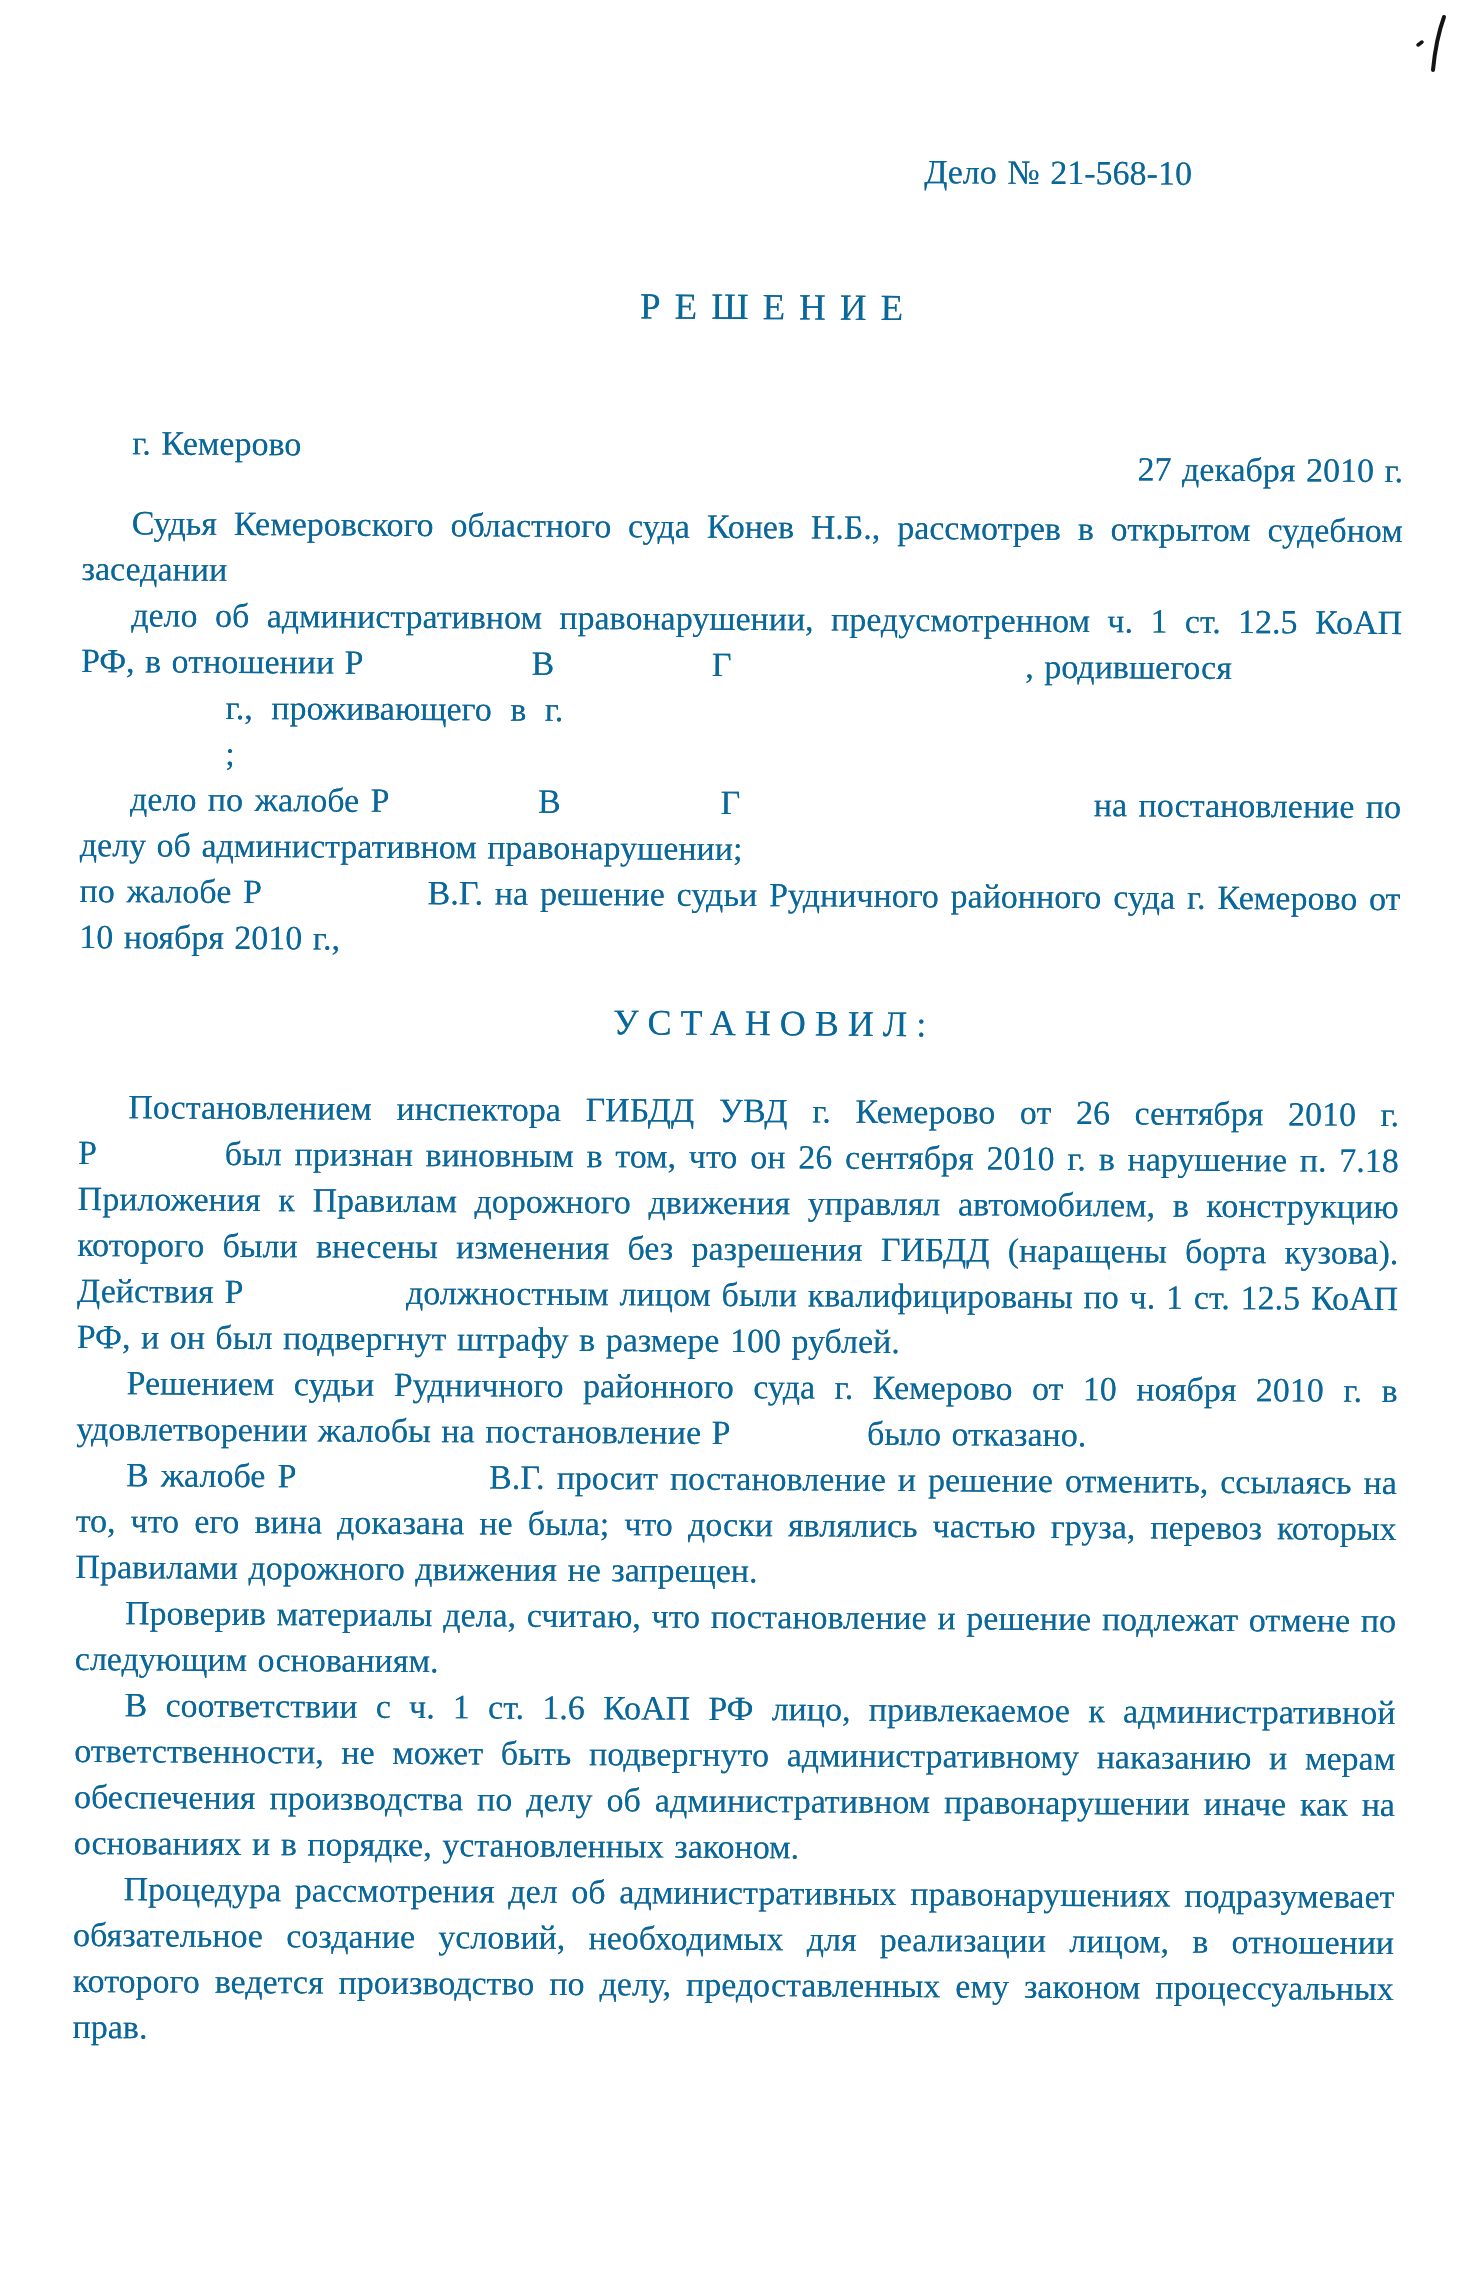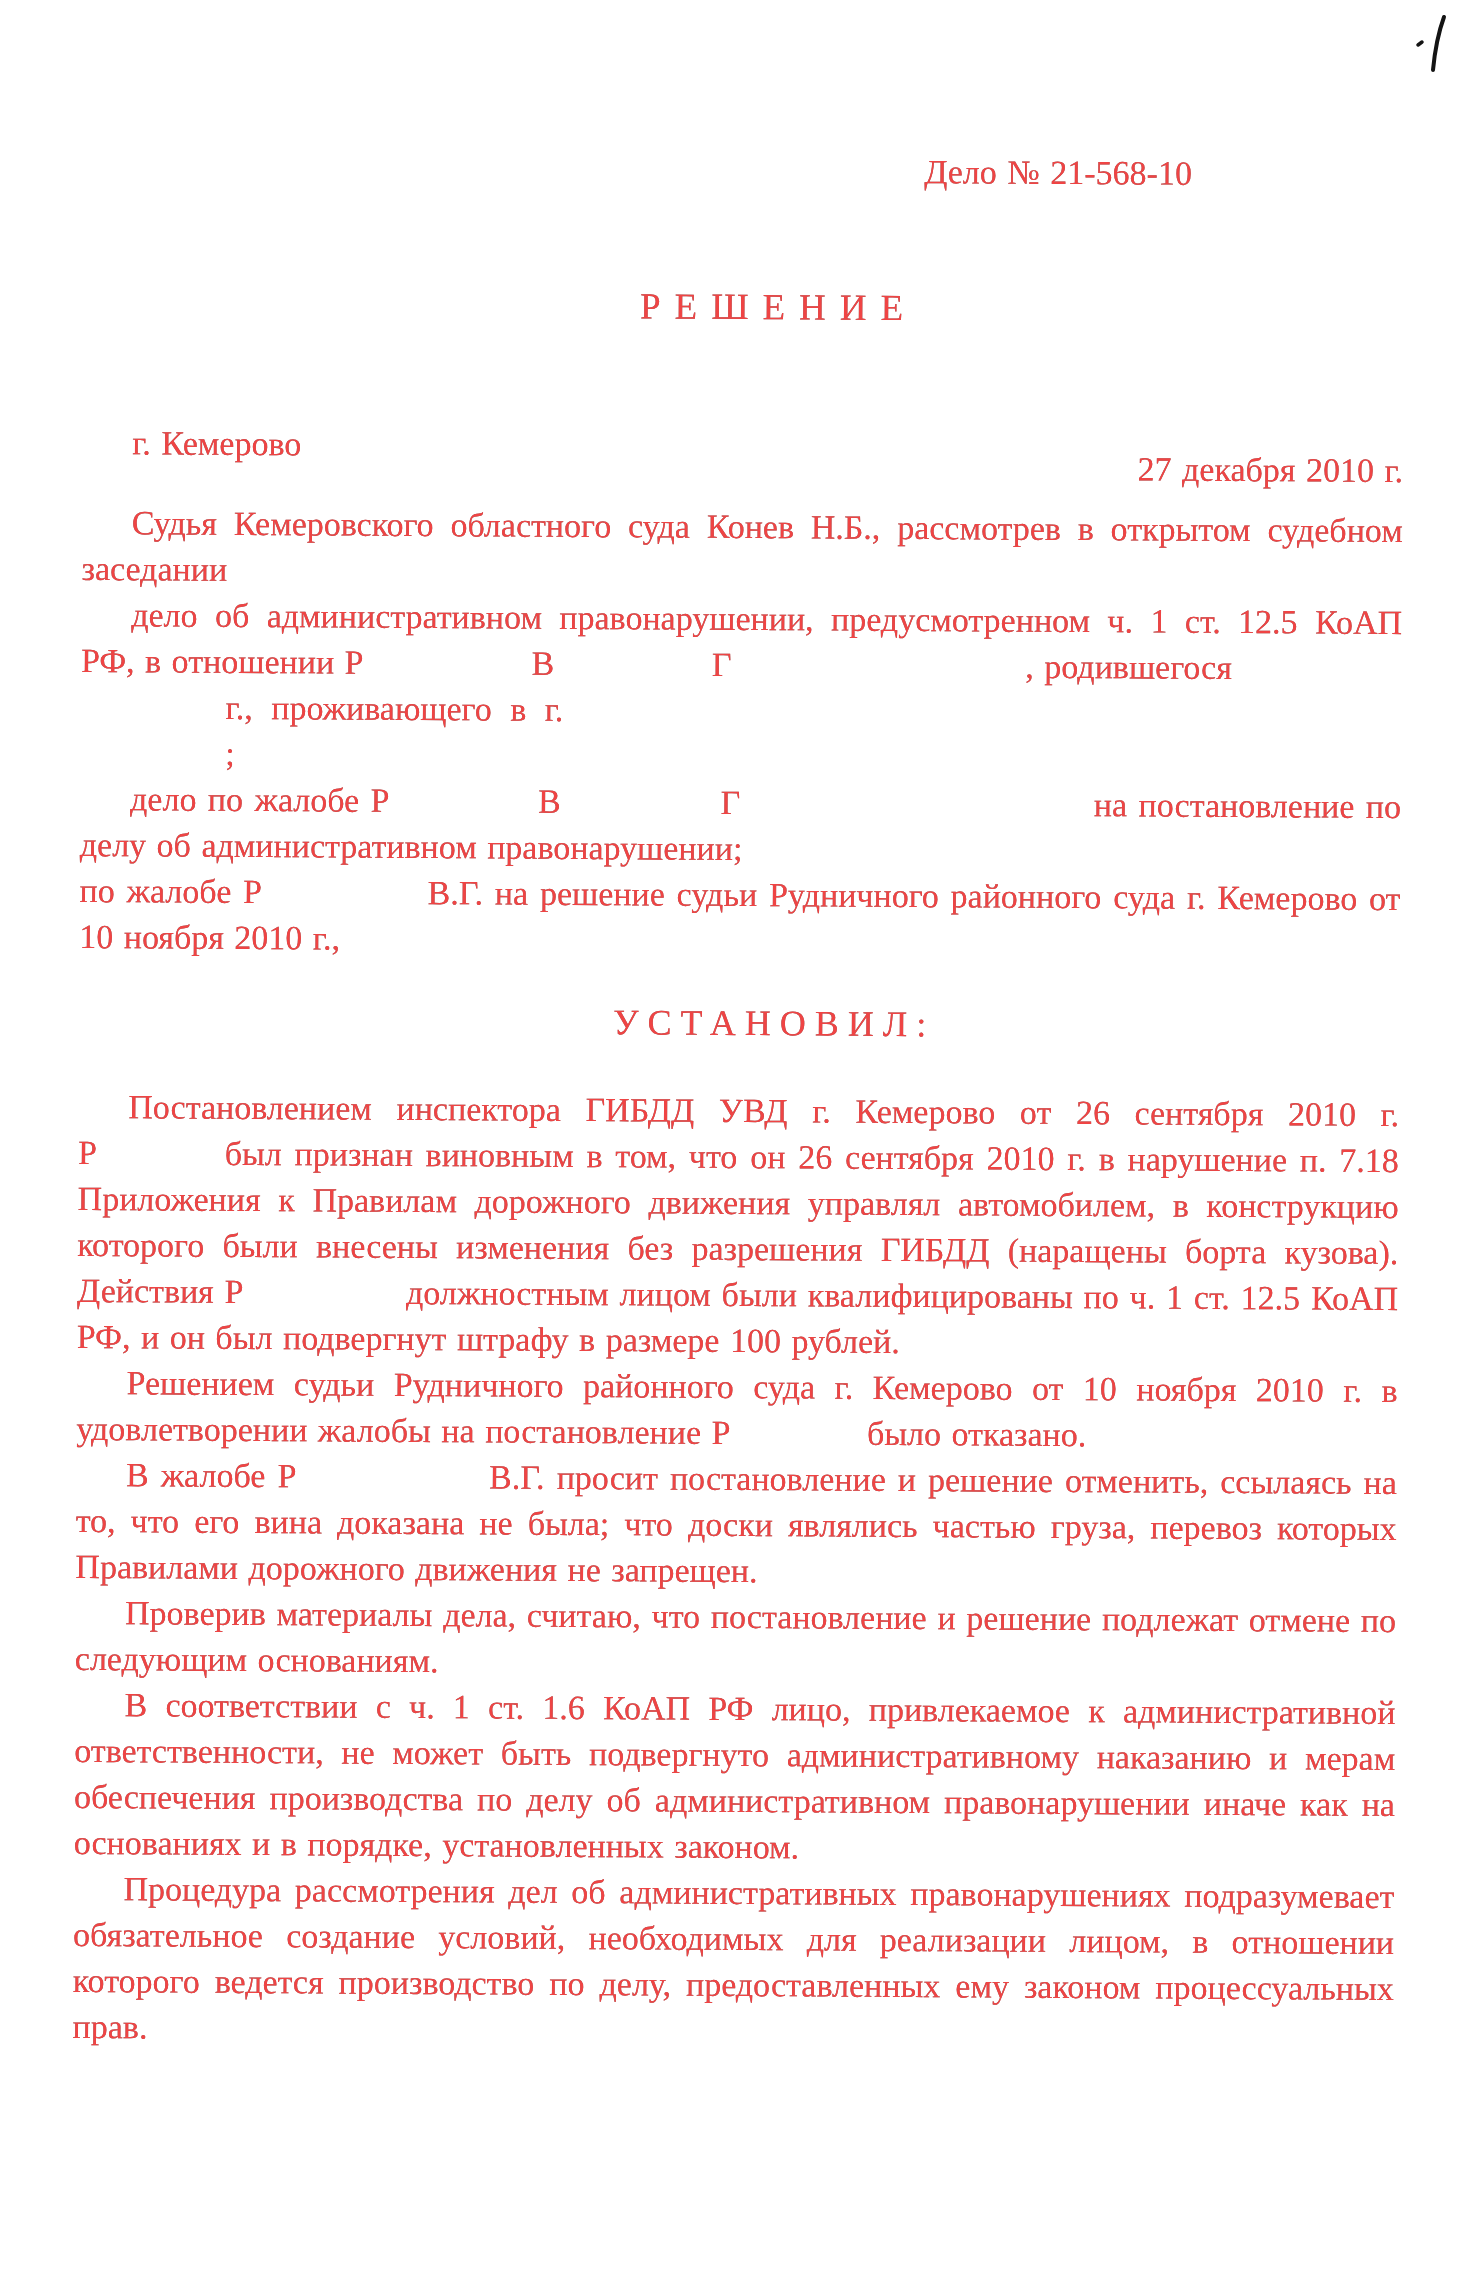--- a/index.html
+++ b/index.html
@@ -8,21 +8,21 @@
     padding: 0;
     background: #ffffff;
   }
   .page {
     position: relative;
     width: 1466px;
     height: 2294px;
     background: #ffffff;
     overflow: hidden;
     font-family: "Liberation Serif", "DejaVu Serif", serif;
-    color: #ef4444;
+    color: #0369a1;
     text-shadow: 0 0 0.4px rgba(0,0,0,0.55); 
   }
   .content {
     position: absolute;
     inset: 0;
     padding: 0 60px 0 85px;
     transform: rotate(0.35deg); 
     transform-origin: 50% 0;
     font-size: 34px;
     line-height: 46px;

